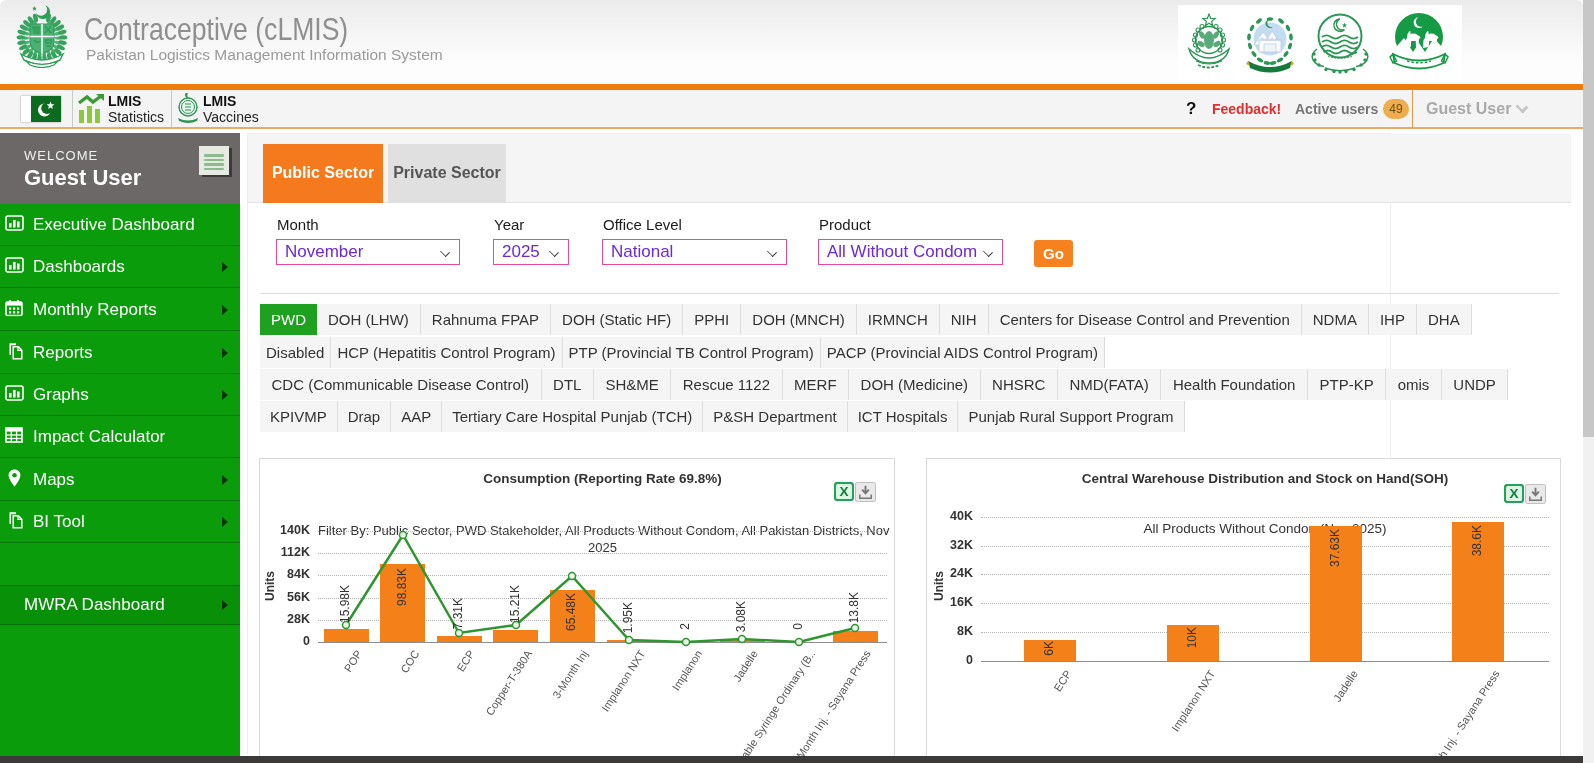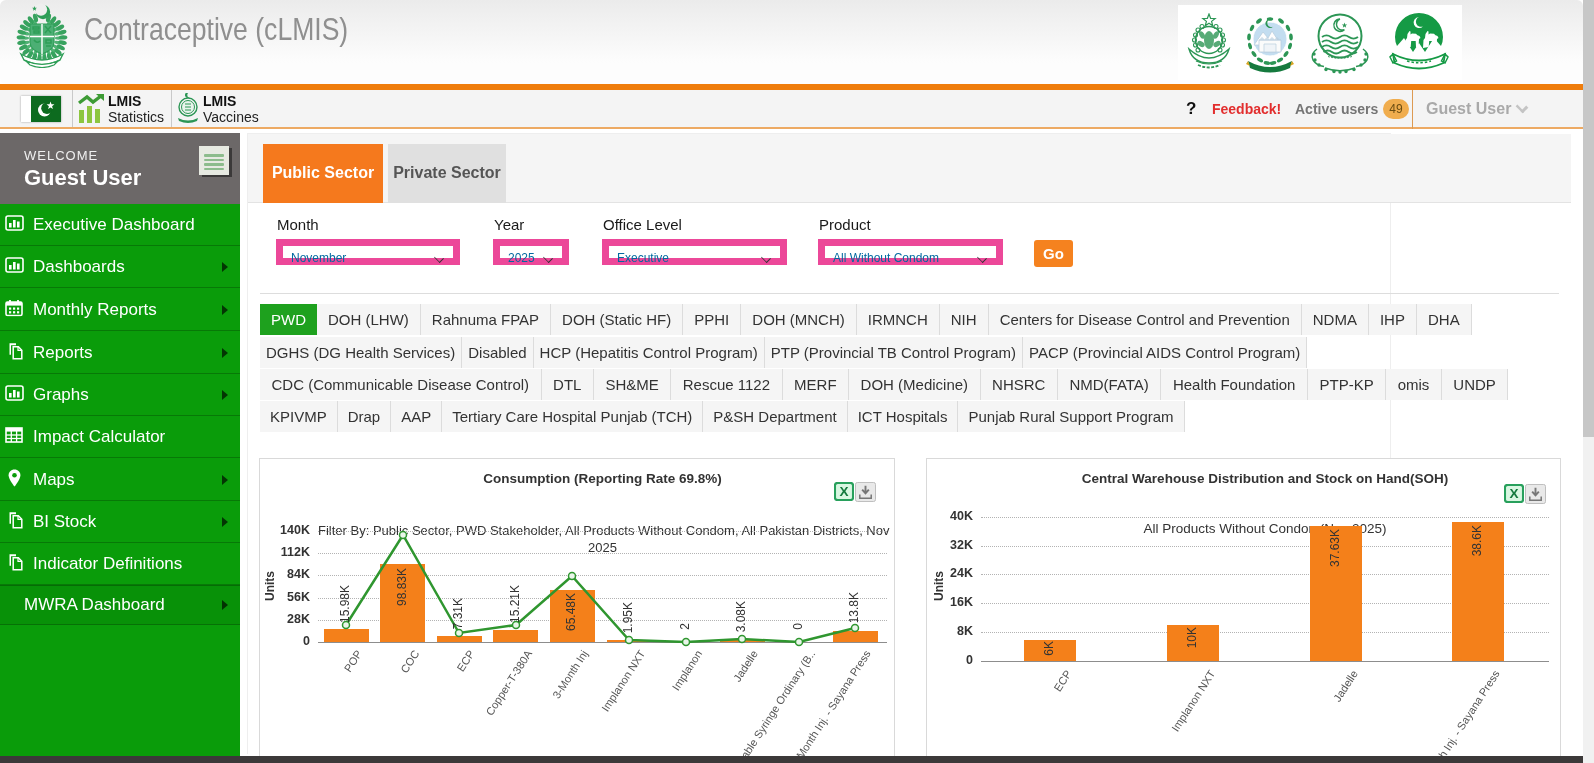--- a/index.html
+++ b/index.html
@@ -35,21 +35,21 @@
 
 #footer { position:absolute; left:0; top:756px; width:1583px; height:7px; background:#3c3939; }
 #sbar { position:absolute; left:1583px; top:0; width:11px; height:763px; background:#f1f1f1; }
 #sthumb { position:absolute; left:1583px; top:0; width:11px; height:437px; background:#c7c7c7; }
 
 #content { position:absolute; left:247px; top:133px; width:1144px; height:621px; background:#fff; border:1px solid #eee; border-bottom:none; }
 #tabstrip { position:absolute; left:0; top:0; width:1323px; height:69px; background:#f5f5f5; border-bottom:1px solid #e3e3e3; }
 #pubtab { position:absolute; left:15px; top:10px; width:120px; height:59px; background:#f5791d; color:#fff; font-weight:bold; font-size:16px; text-align:center; line-height:57px; }
 #privtab { position:absolute; left:140px; top:10px; width:118px; height:59px; background:#e0e0e0; color:#555; font-weight:bold; font-size:16px; text-align:center; line-height:57px; }
 .flabel { position:absolute; font-size:15px; color:#1a1a1a; }
-.fsel { position:absolute; height:26px; border:7px solid #ec4899; background:#fff; font-size:12px; color:#0369a1; padding-left:8px; line-height:24px; }
+.fsel { position:absolute; height:26px; border:1px solid #ec4899; background:#fff; font-size:17px; color:#6d28d9; padding-left:8px; line-height:24px; }
 .fsel::after { content:""; position:absolute; right:10px; top:8px; width:7px; height:7px; border-right:1.6px solid #333; border-bottom:1.6px solid #333; transform:rotate(45deg) scale(1,.75); }
 #gobtn { position:absolute; left:786px; top:106px; width:39px; height:27px; background:#f5821f; border-radius:3px; color:#fff; font-weight:bold; font-size:15px; text-align:center; line-height:27px; }
 #hr1 { position:absolute; left:12px; top:159px; width:1299px; height:1px; background:#ddd; }
 .trow { position:absolute; left:12px; display:flex; }
 .stab { height:31px; line-height:31px; font-size:15px; color:#333; background:#f5f5f5; padding:0 11px; border-right:1px solid #dcdcdc; white-space:nowrap; }
 .r2 .stab { padding:0 6px; }
 .r3 .stab { padding:0 11.5px; }
 .r4 .stab { padding:0 10px; }
 .stab.on { background:#1ea11e; color:#fff; border-right:none; }
 .sfill { height:31px; background:#f5f5f5; flex:1; }
@@ -125,20 +125,21 @@
         <ellipse cx="22.1" cy="21.1" rx="1.7" ry="3.5" transform="rotate(335 22.1 21.1)"></ellipse>
       </g>
     <path d="M17 22 h24 v18 q0 8 -12 12 q-12 -4 -12 -12 z" fill="#4caf74" stroke="#2e9e57" stroke-width="1.2"></path>
     <path d="M29 22 v30 M17 34.5 h24" stroke="#fff" stroke-width="1.4" fill="none"></path>
     <path d="M20 25 h6 v2 h-6 z M21 29 h5 v2 h-5 z M32 24 l6 7 m-6 0 l6 -7" stroke="#2e9e57" stroke-width="1.5" fill="none"></path>
     <path d="M21 38 q3 4 6 1 M33 38 h5 v3 h-5 z m0 6 h5" stroke="#2e9e57" stroke-width="1.5" fill="none"></path>
     <path d="M8 52 q21 12 42 0 l-3 6 q-18 9 -36 0 z" fill="#fff" stroke="#2e9e57" stroke-width="1.4"></path>
     <path d="M13 59 q16 7 32 0 l-4 4 q-12 5 -24 0 z" fill="#fff" stroke="#2e9e57" stroke-width="1.2"></path>
   </svg>
   <div id="htitle">Contraceptive (cLMIS)</div>
+  <div id="hsub">Pakistan Logistics Management Information System</div>
   <div id="logobox">
     <svg style="position:absolute;left:8px;top:8px" width="46" height="60" viewBox="0 0 46 60">
       <path d="M23 1 l1.6 4.3 4.6 .2 -3.6 2.9 1.2 4.4 -3.8-2.5 -3.8 2.5 1.2-4.4 -3.6-2.9 4.6-.2 z" fill="none" stroke="#2c9655" stroke-width="1.2"></path>
       <g fill="none" stroke="#2c9655" stroke-width="1.4">
         <circle cx="23" cy="27" r="13.5"></circle>
       </g>
       <g fill="#57ab77">
         <ellipse cx="23" cy="27" rx="5" ry="9"></ellipse>
         <ellipse cx="16" cy="22" rx="2.5" ry="4" transform="rotate(-30 16 22)"></ellipse>
         <ellipse cx="30" cy="22" rx="2.5" ry="4" transform="rotate(30 30 22)"></ellipse>
@@ -359,68 +360,59 @@
         </svg></span>
       <span class="mtext">Maps</span>
       <span class="chev"></span>
     </div>
   <div class="mitem" style="top:368px">
       <span class="micon"><svg width="19" height="18" viewBox="0 0 19 18">
           <path d="M4.5 1.2 h6.5 v2 h-5 v9.5 h-1.5 z" fill="#fff"></path>
           <path d="M8.2 4.8 h5.2 l3.4 3.4 v8.6 h-8.6 z" fill="none" stroke="#fff" stroke-width="1.5"></path>
           <path d="M13 4.8 v3.6 h3.8" fill="none" stroke="#fff" stroke-width="1.2"></path>
         </svg></span>
-      <span class="mtext">BI Stock</span>
-      <span class="chev"></span>
-    </div>
-  <div class="mitem" style="top:410px">
-      <span class="micon"><svg width="19" height="18" viewBox="0 0 19 18">
-          <path d="M4.5 1.2 h6.5 v2 h-5 v9.5 h-1.5 z" fill="#fff"></path>
-          <path d="M8.2 4.8 h5.2 l3.4 3.4 v8.6 h-8.6 z" fill="none" stroke="#fff" stroke-width="1.5"></path>
-          <path d="M13 4.8 v3.6 h3.8" fill="none" stroke="#fff" stroke-width="1.2"></path>
-        </svg></span>
-      <span class="mtext">Indicator Definitions</span>
+      <span class="mtext">BI Tool</span>
+      <span class="chev"></span>
     </div>
   <div class="mitem" style="top:452px;height:40px;background:#089108;border-top:1px solid rgba(0,0,0,.25)">
       <span class="mtext" style="left:24px">MWRA Dashboard</span>
       <span class="chev"></span>
     </div>
 </div>
 <div id="content">
   <div id="tabstrip">
     <div id="pubtab">Public Sector</div>
     <div id="privtab">Private Sector</div>
   </div>
   <div class="flabel" style="left:29px;top:82px">Month</div>
   <div class="fsel" style="left:28px;top:105px;width:184px">November</div>
   <div class="flabel" style="left:246px;top:82px">Year</div>
   <div class="fsel" style="left:245px;top:105px;width:76px">2025</div>
   <div class="flabel" style="left:355px;top:82px">Office Level</div>
-  <div class="fsel" style="left:354px;top:105px;width:185px">Executive</div>
+  <div class="fsel" style="left:354px;top:105px;width:185px">National</div>
   <div class="flabel" style="left:571px;top:82px">Product</div>
   <div class="fsel" style="left:570px;top:105px;width:185px">All Without Condom</div>
   <div id="gobtn">Go</div>
   <div id="hr1"></div>
   <div class="trow" style="top:170px">
     <div class="stab on">PWD</div>
       <div class="stab">DOH (LHW)</div>
       <div class="stab">Rahnuma FPAP</div>
       <div class="stab">DOH (Static HF)</div>
       <div class="stab">PPHI</div>
       <div class="stab">DOH (MNCH)</div>
       <div class="stab">IRMNCH</div>
       <div class="stab">NIH</div>
       <div class="stab">Centers for Disease Control and Prevention</div>
       <div class="stab">NDMA</div>
       <div class="stab">IHP</div>
       <div class="stab">DHA</div>
       <div class="sfill"></div>
   </div>
   <div class="trow r2" style="top:203px">
-    <div class="stab">DGHS (DG Health Services)</div>
       <div class="stab">Disabled</div>
       <div class="stab">HCP (Hepatitis Control Program)</div>
       <div class="stab">PTP (Provincial TB Control Program)</div>
       <div class="stab">PACP (Provincial AIDS Control Program)</div>
   </div>
   <div class="trow r3" style="top:235px">
     <div class="stab">CDC (Communicable Disease Control)</div>
       <div class="stab">DTL</div>
       <div class="stab">SH&amp;ME</div>
       <div class="stab">Rescue 1122</div>

